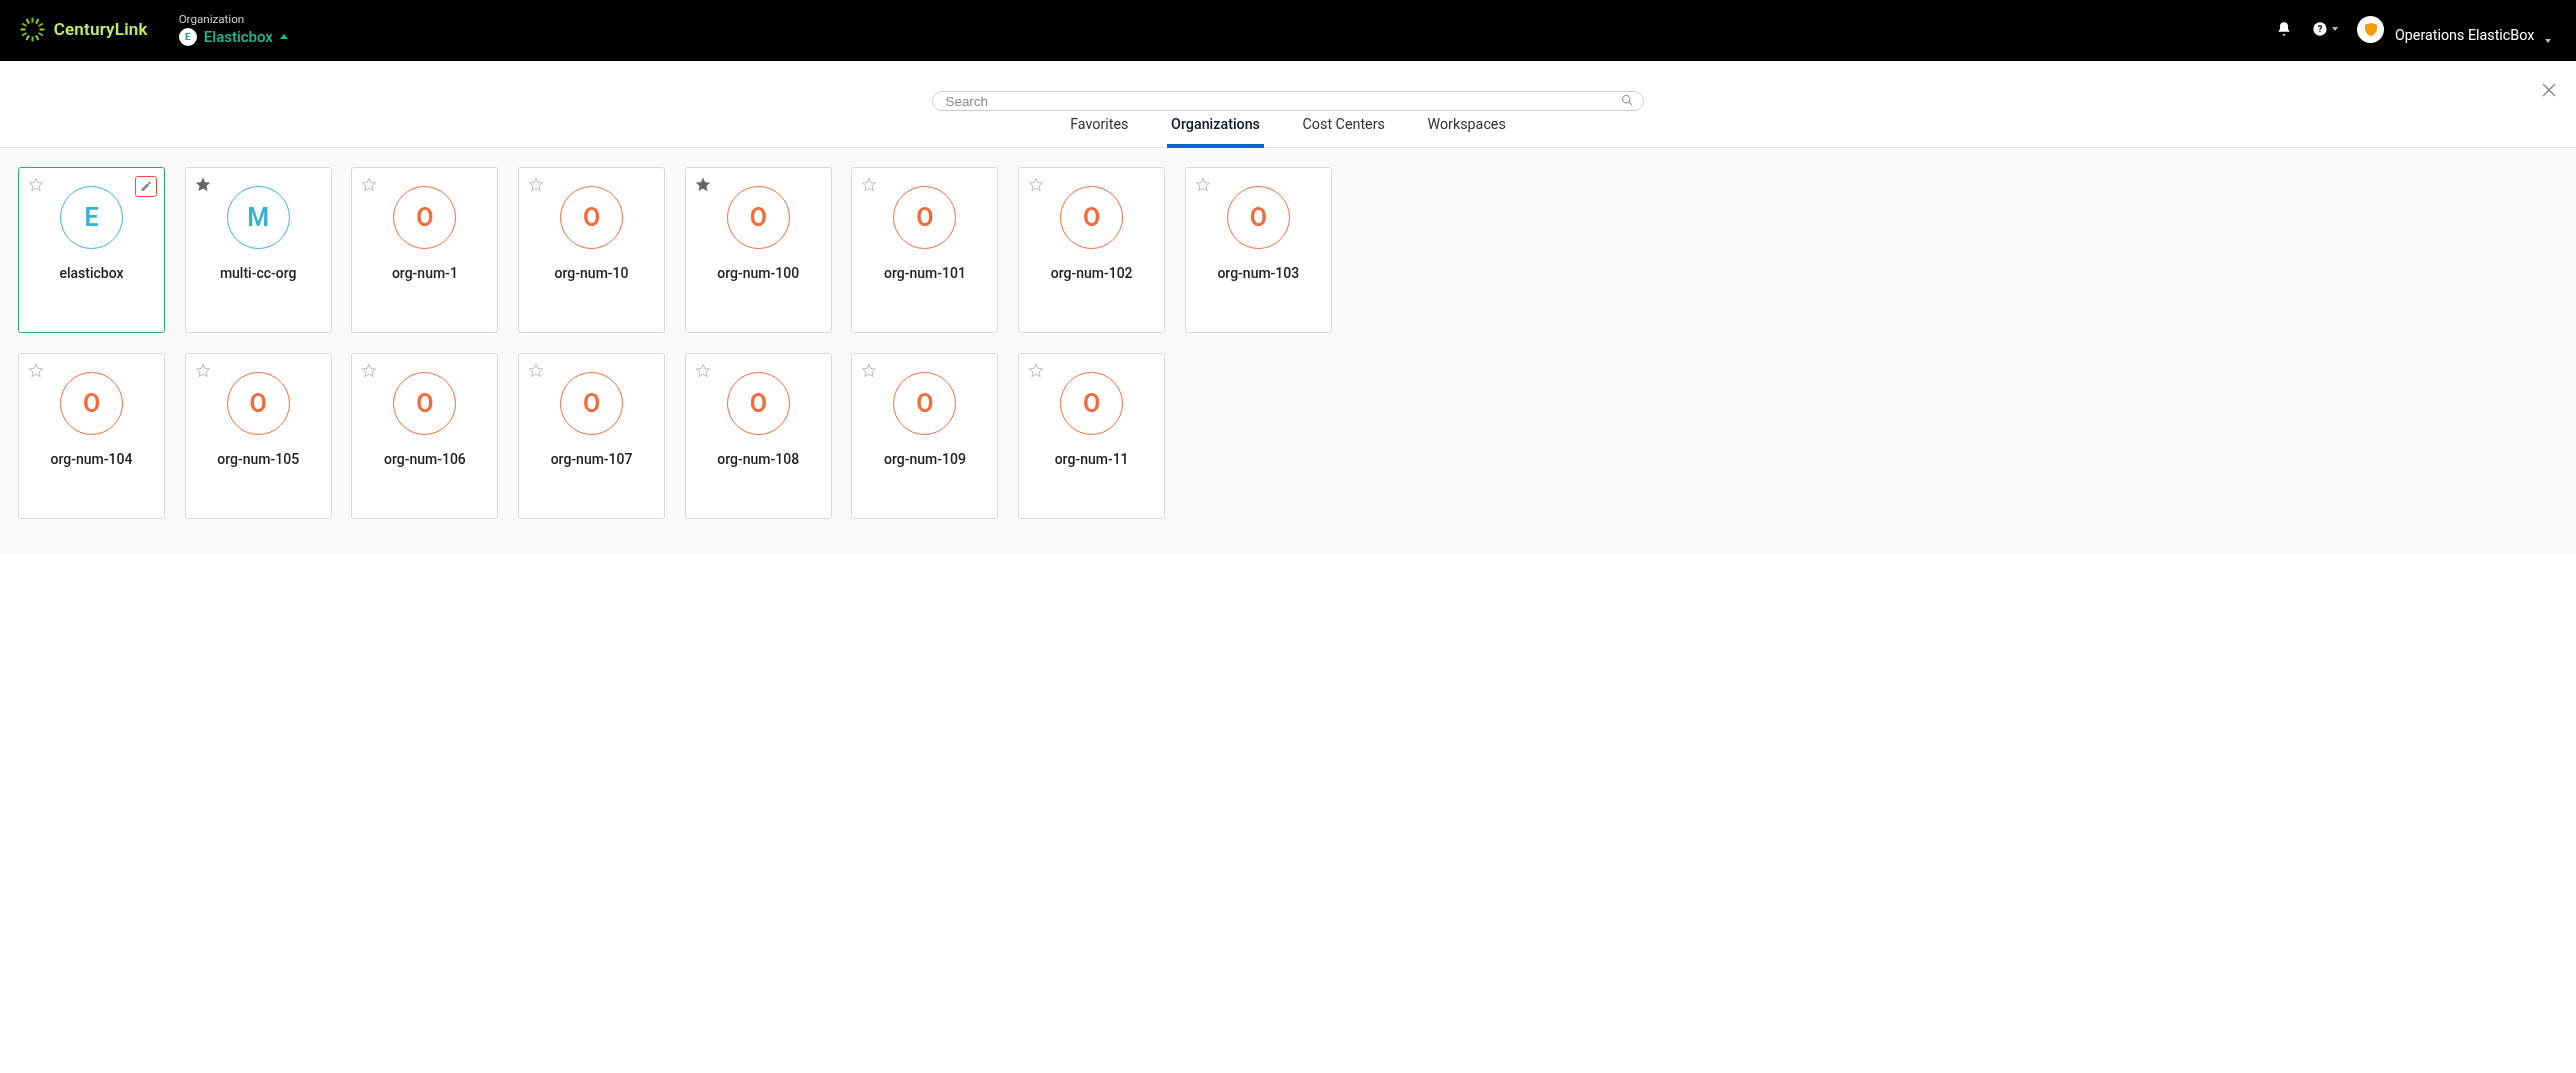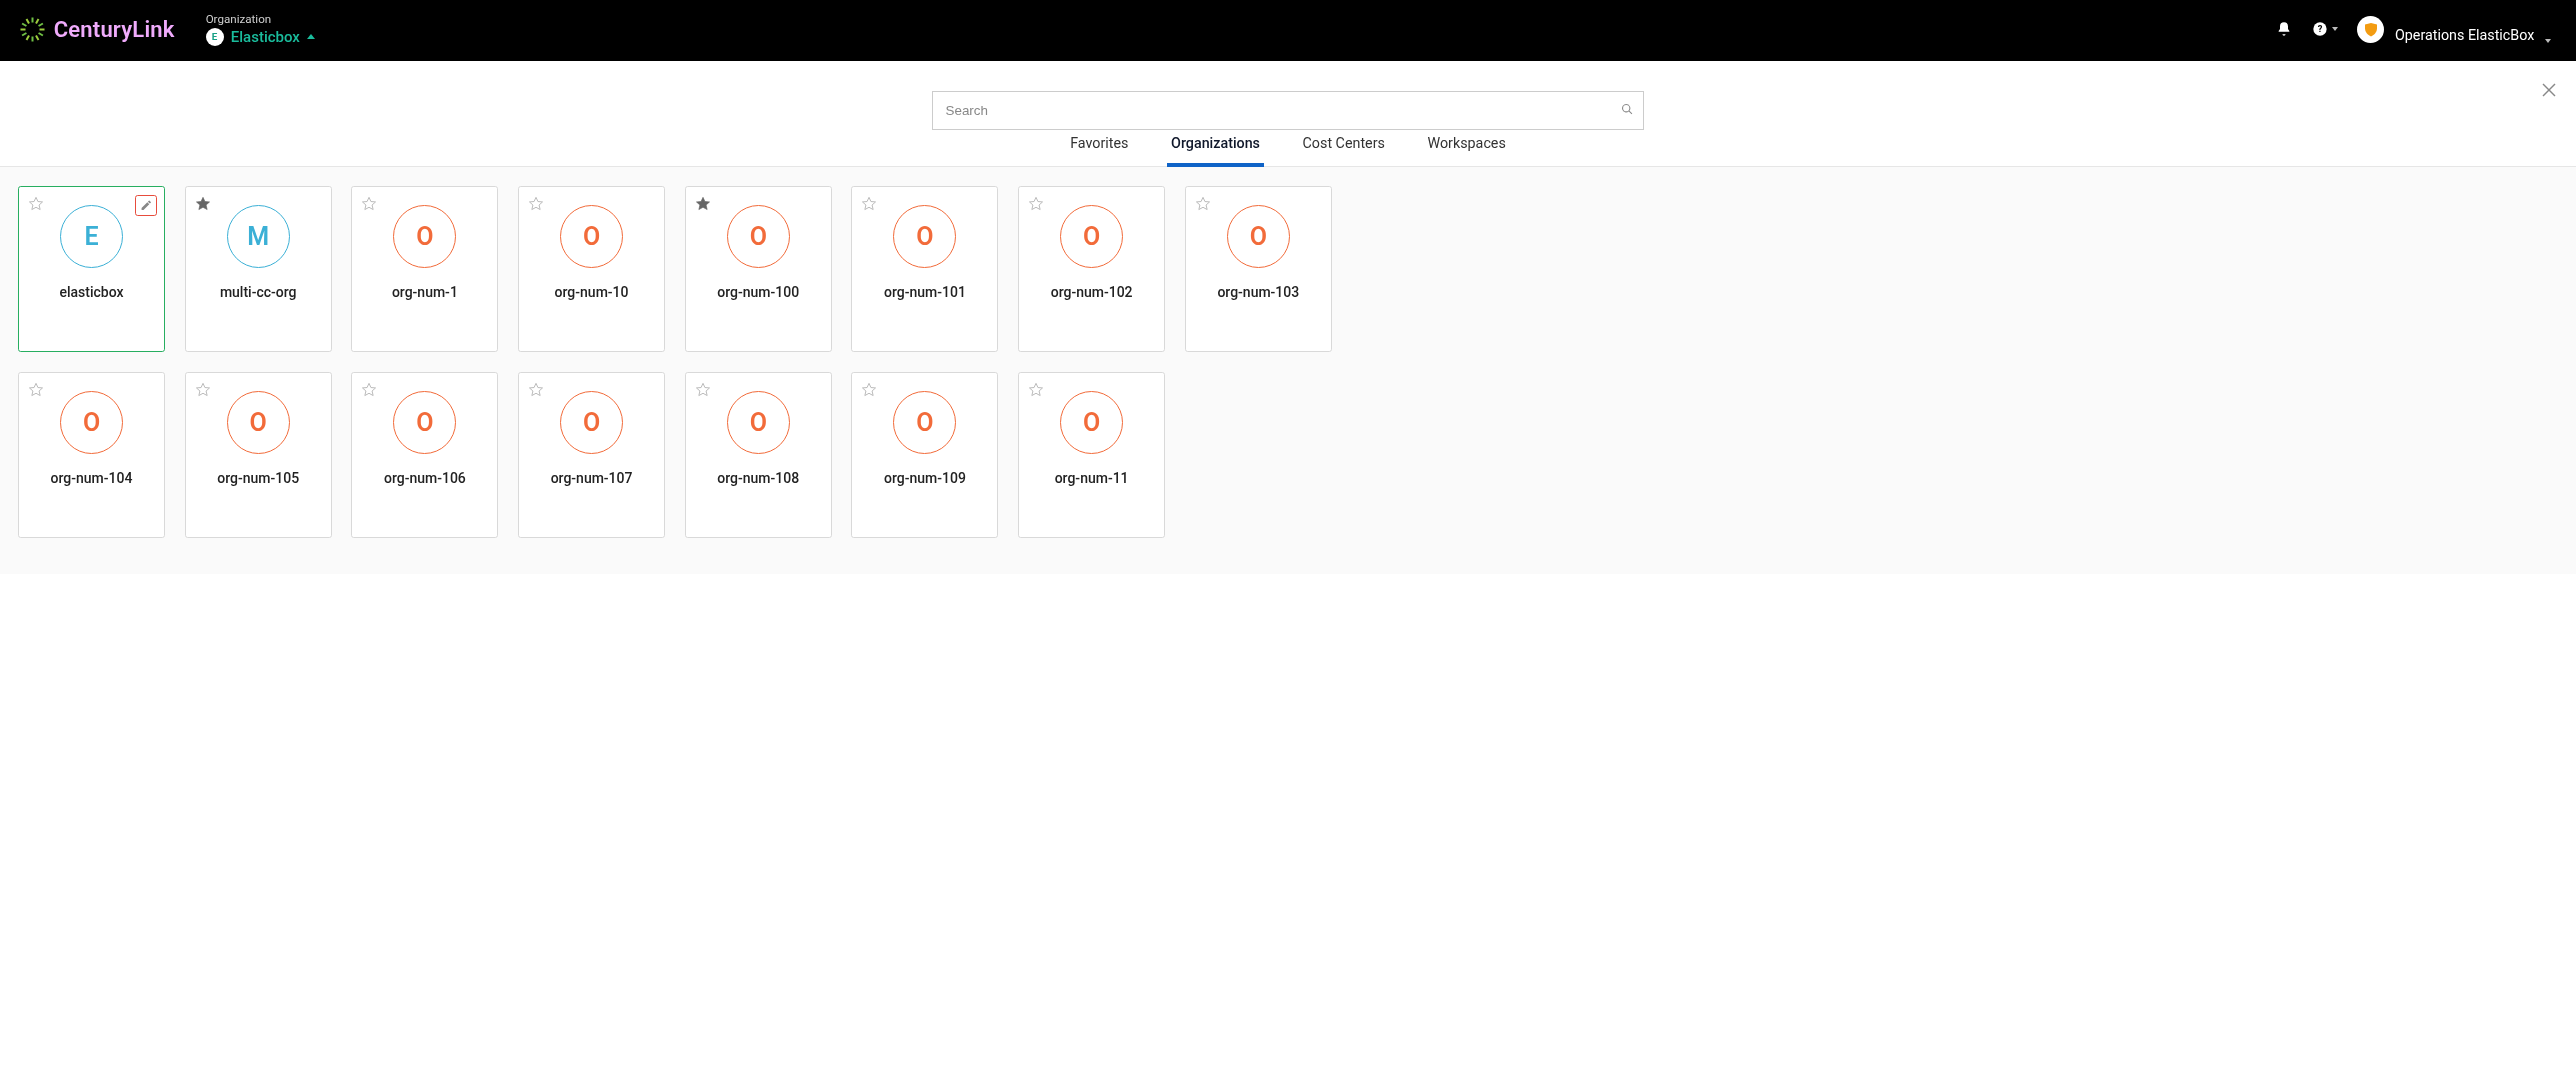--- a/index.html
+++ b/index.html
@@ -13,21 +13,21 @@
   align-items: center;
   padding: 0 25px 0 19.7px;
   border-bottom: 3.6px solid #000;
 }
 .logo-block { display: flex; align-items: center; gap: 9px; }
 .logo-mark {
   width: 25px; height: 25px;
   position: relative;
 }
 .logo-mark svg { width: 25px; height: 25px; }
-.brand { color: #f0abfc; font-size: 22px; font-weight: 600; letter-spacing: 0.2px; }
+.brand { color: #bef264; font-size: 17px; font-weight: 600; letter-spacing: 0.2px; }
 
 .org-block { margin-left: 31px; display: flex; flex-direction: column; }
 .org-label { color: #cfcfcf; font-size: 11.6px; margin-bottom: 1.8px; }
 .org-row { display: flex; align-items: center; gap: 7.2px; cursor: pointer; }
 .org-badge {
   width: 18px; height: 18px; border-radius: 50%;
   background: #fff; color: #16a085; font-size: 9.8px; font-weight: 700;
   display: flex; align-items: center; justify-content: center;
 }
 .org-name { color: #1abc9c; font-size: 15px; font-weight: 500; }
@@ -63,21 +63,21 @@
 
 
 .top-area { position: relative; padding-top: 30px; }
 .close-btn {
   position: absolute; right: 18px; top: 19.7px;
   cursor: pointer; color: #888;
 }
 .close-btn svg { width: 18px; height: 18px; stroke: #888; }
 .search-wrap { width: 712px; margin: 0 auto; position: relative; }
 .search-input {
-  width: 100%; height: 39px; border: 0.9px solid #ccc; border-radius: 0;
+  width: 100%; height: 20px; border: 0.9px solid #ccc; border-radius: 13px;
   padding: 0 36px 0 12.5px; font-size: 13.4px; color: #333;
 }
 .search-input::placeholder { color: #888; }
 .search-icon { position: absolute; right: 10.7px; top: 50%; transform: translateY(-50%); color: #888; }
 .search-icon svg { width: 12.5px; height: 12.5px; fill: #888; }
 
 
 .tabs {
   display: flex; justify-content: center; gap: 39px;
   border-bottom: 0.9px solid #e6e6e6;

